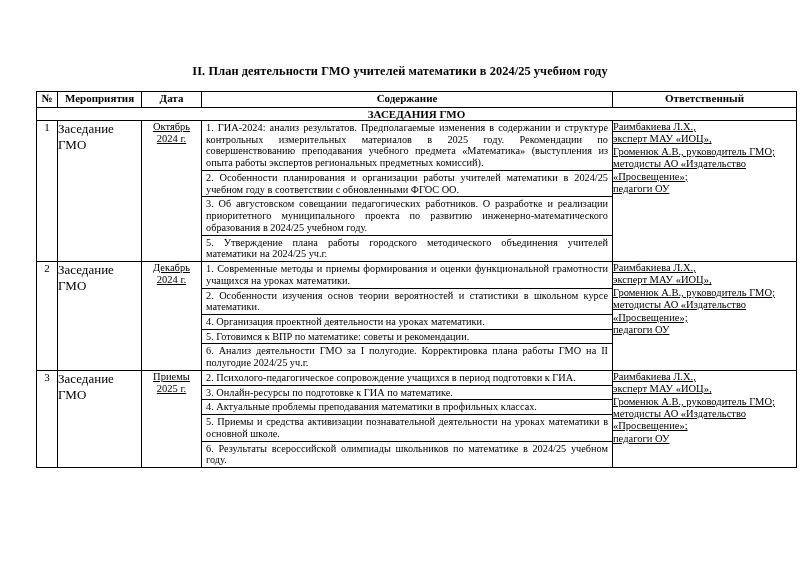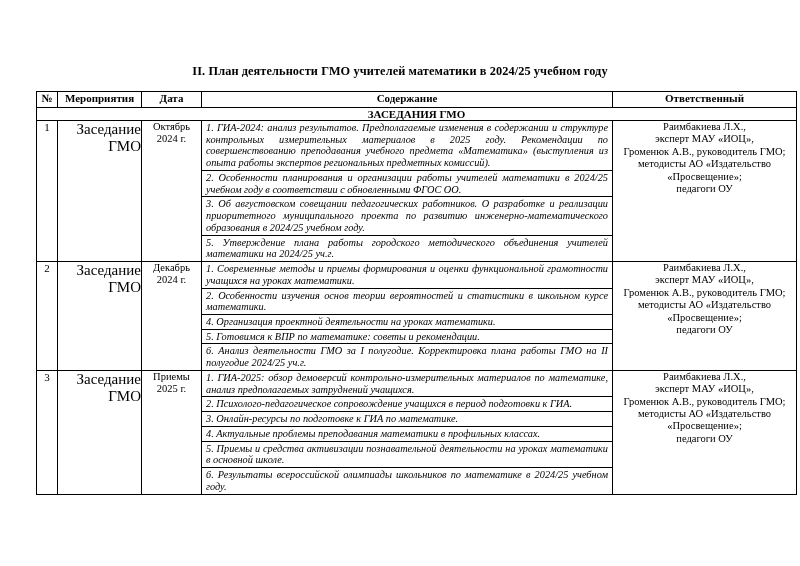--- a/index.html
+++ b/index.html
@@ -62,47 +62,48 @@
   col.c-date   { width: 60px; }
   col.c-cont   { width: 411px; }
   col.c-resp   { width: 184px; }
 
   td.num {
     text-align: center;
     vertical-align: middle;
     font-size: 11px;
   }
   td.event {
-    text-align: right;
-    vertical-align: middle;
-    font-size: 15px;
+    text-align: left;
+    vertical-align: middle;
+    font-size: 13px;
     padding: 0 2px;
   }
   td.date {
     text-align: center;
     vertical-align: middle;
     font-size: 10.5px;
     line-height: 1.12;
     padding: 0 2px;
+    text-decoration: underline;
   }
   td.content-cell {
     padding: 0;
   }
   td.resp {
-    text-align: center;
+    text-align: left;
     vertical-align: middle;
     font-size: 10.5px;
     line-height: 1.18;
     padding: 2px 4px;
+    text-decoration: underline;
   }
   table.inner {
     border-collapse: collapse;
     table-layout: fixed;
     width: 100%;
-    font-style: italic;
   }
   table.inner td {
     border: 0;
     border-bottom: 1px solid #000;
     padding: 1px 4px 1px 4px;
     font-size: 10.3px;
     line-height: 1.14;
     text-align: justify;
     text-justify: inter-word;
     vertical-align: top;
@@ -218,23 +219,20 @@
       <tr>
         <td class="num">3</td>
         <td class="event">Заседание ГМО</td>
         <td class="date">
           <span>Приемы</span><br>
           <span>2025 г.</span>
         </td>
         <td class="content-cell">
           <table class="inner">
             <tbody>
-                <tr>
-                  <td>1.  ГИА-2025: обзор демоверсий контрольно-измерительных материалов по математике, анализ предполагаемых затруднений учащихся.</td>
-                </tr>
             <tr>
                   <td>2. Психолого-педагогическое сопровождение учащихся в период подготовки к ГИА.</td>
                 </tr>
             <tr>
                   <td>3. Онлайн-ресурсы по подготовке к ГИА по математике.</td>
                 </tr>
             <tr>
                   <td>4. Актуальные проблемы преподавания математики в профильных классах.</td>
                 </tr>
             <tr>

